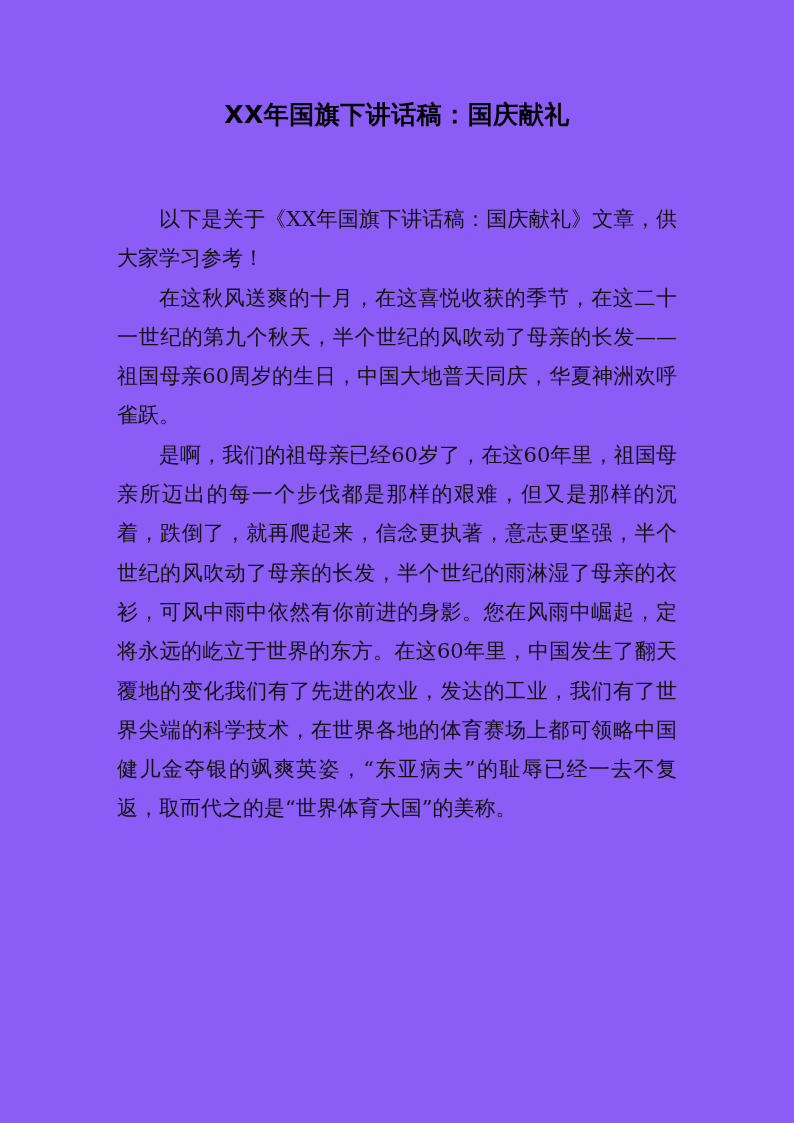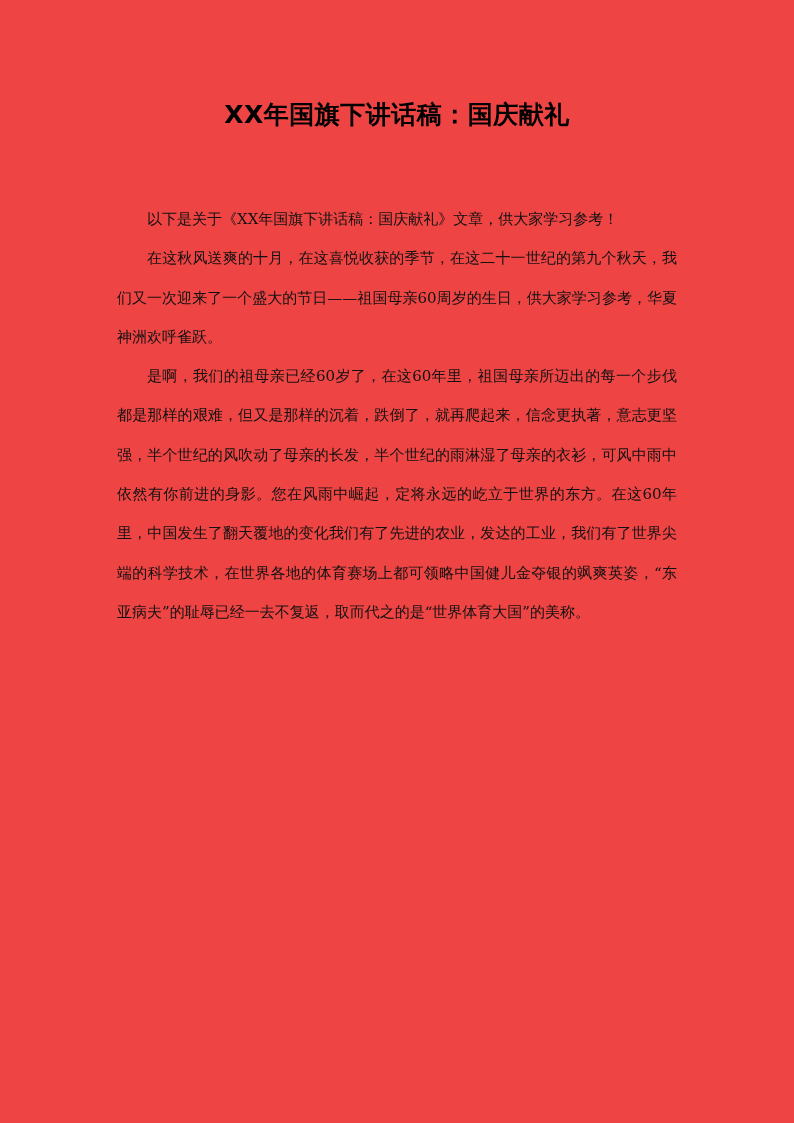--- a/index.html
+++ b/index.html
@@ -1,46 +1,46 @@
 <!DOCTYPE html>
 <html><head>
 <meta charset="utf-8">
 <style>
   html, body { margin: 0; padding: 0; background: #ffffff; }
   body { width: 794px; height: 1123px; position: relative; overflow: hidden; }
   .page {
     position: absolute; left: 0; top: 0; width: 794px; height: 1123px;
-    background: #ef4444;
+    background: #8b5cf6;
   }
   .title {
     position: absolute; top: 98px; left: 0; width: 794px;
     text-align: center;
     font-family: "DejaVu Sans", sans-serif;
     font-weight: bold;
     font-size: 25px;
     color: #000;
     letter-spacing: 0.5px;
   }
   .body-text {
     position: absolute; top: 200px; left: 117px; width: 560px;
     font-family: "DejaVu Serif", serif;
-    font-size: 15px;
+    font-size: 21px;
     line-height: 39.3px;
     color: #111;
     text-align: justify;
     text-justify: inter-character;
   }
   .body-text p {
     margin: 0;
     text-indent: 2em;
   }
 </style>
 </head>
 <body>
 
 <div class="page">
   <div class="title">XX年国旗下讲话稿：国庆献礼</div>
   <div class="body-text">
     <p>以下是关于《XX年国旗下讲话稿：国庆献礼》文章，供大家学习参考！</p>
-    <p>在这秋风送爽的十月，在这喜悦收获的季节，在这二十一世纪的第九个秋天，我们又一次迎来了一个盛大的节日——祖国母亲60周岁的生日，供大家学习参考，华夏神洲欢呼雀跃。</p>
+    <p>在这秋风送爽的十月，在这喜悦收获的季节，在这二十一世纪的第九个秋天，半个世纪的风吹动了母亲的长发——祖国母亲60周岁的生日，中国大地普天同庆，华夏神洲欢呼雀跃。</p>
     <p>是啊，我们的祖母亲已经60岁了，在这60年里，祖国母亲所迈出的每一个步伐都是那样的艰难，但又是那样的沉着，跌倒了，就再爬起来，信念更执著，意志更坚强，半个世纪的风吹动了母亲的长发，半个世纪的雨淋湿了母亲的衣衫，可风中雨中依然有你前进的身影。您在风雨中崛起，定将永远的屹立于世界的东方。在这60年里，中国发生了翻天覆地的变化我们有了先进的农业，发达的工业，我们有了世界尖端的科学技术，在世界各地的体育赛场上都可领略中国健儿金夺银的飒爽英姿，“东亚病夫”的耻辱已经一去不复返，取而代之的是“世界体育大国”的美称。</p>
   </div>
 </div>
 
 </body></html>

